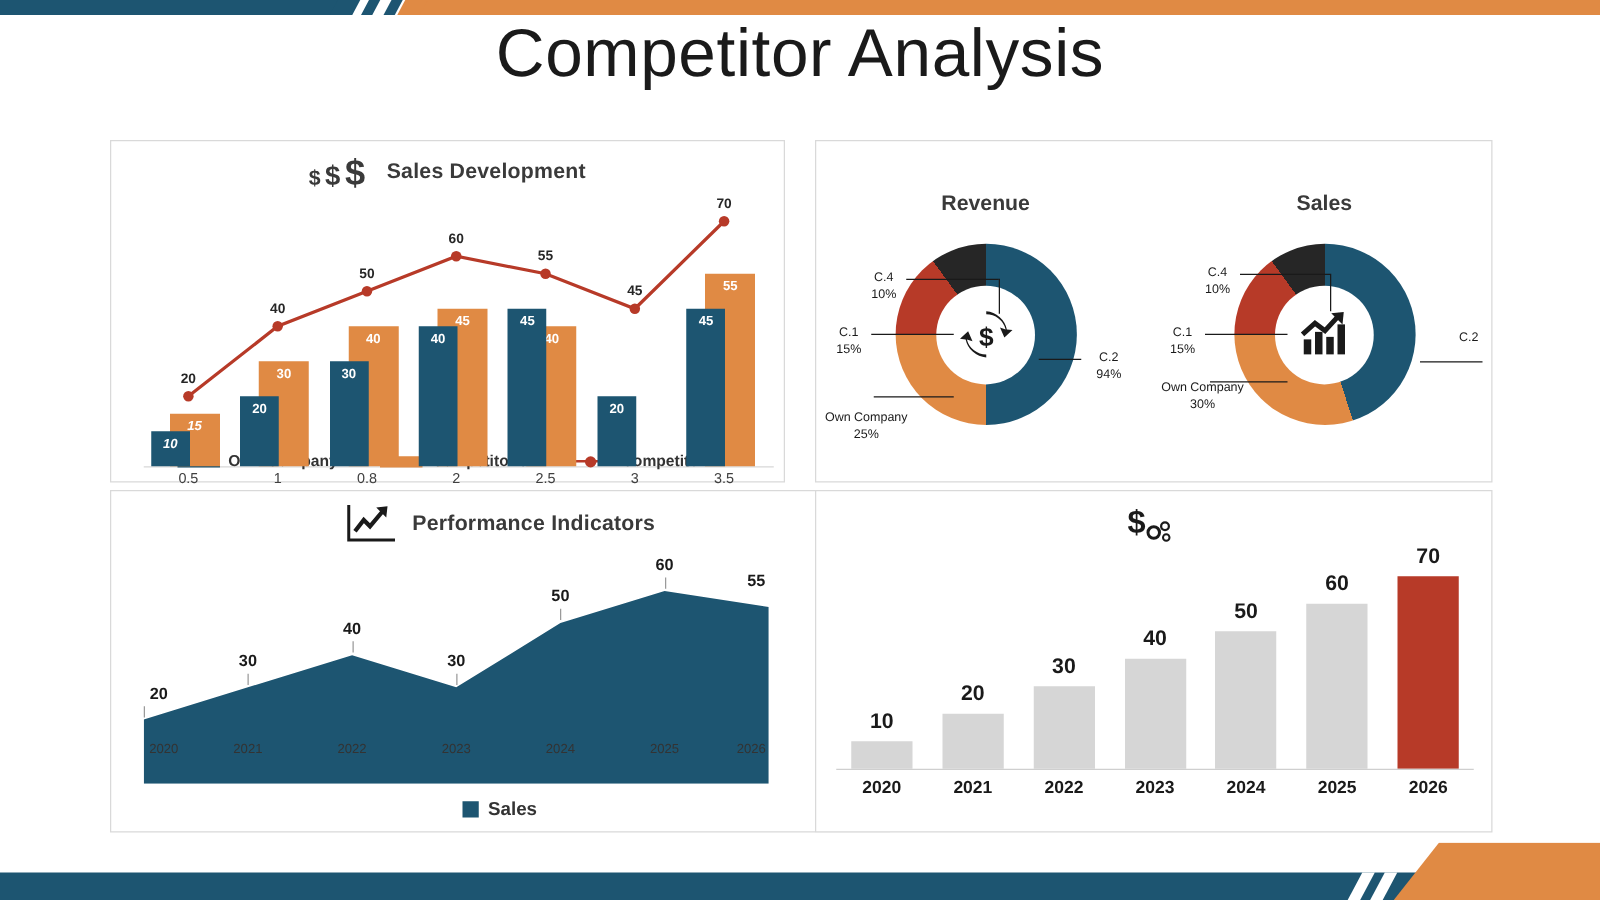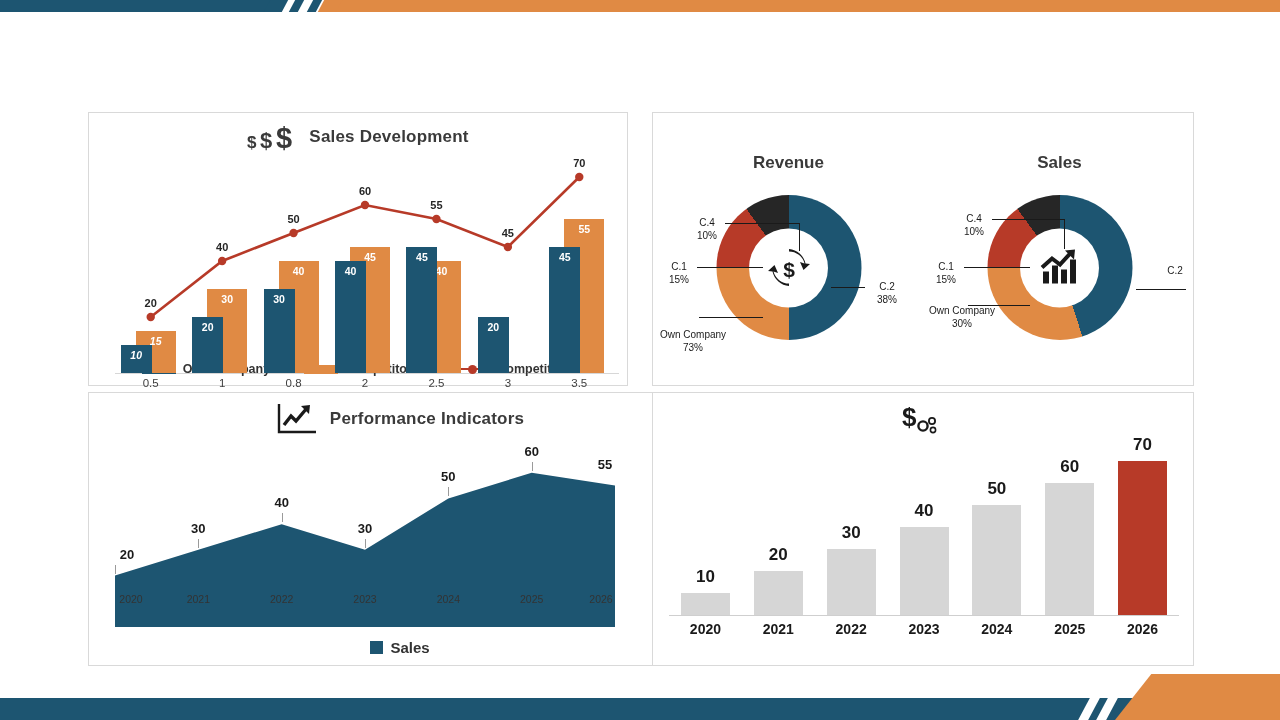--- a/index.html
+++ b/index.html
@@ -129,20 +129,21 @@
   <div class="top-teal"></div>
   <div class="top-slash ts1"></div>
   <div class="top-slash ts2"></div>
   <div class="top-orange"></div>
 
   <div class="bot-teal"></div>
   <div class="bot-orange"></div>
   <div class="bot-slash bs1"></div>
   <div class="bot-slash bs2"></div>
 
+  <div class="page-title">Competitor Analysis</div>
 
   <div class="panel" id="panel-sales-dev">
     <div class="panel-head">
       <span class="icon-box">
         <svg width="52" height="30" viewBox="0 0 52 30">
           <text x="0" y="26" font-family="Liberation Sans, sans-serif" font-size="17" font-weight="bold" fill="#3a3a3a">$</text>
           <text x="13" y="26" font-family="Liberation Sans, sans-serif" font-size="22" font-weight="bold" fill="#3a3a3a">$</text>
           <text x="29" y="26" font-family="Liberation Sans, sans-serif" font-size="29" font-weight="bold" fill="#3a3a3a">$</text>
         </svg>
       </span>
@@ -273,26 +274,26 @@
       </div>
       <div class="leader" style="left:72px; top:70px; width:74px;"></div>
       <div class="leader-v" style="left:146px; top:70px; height:28px;"></div>
 
       <div class="dlabel" style="left:6px; top:108px; width:40px;">
         <span>C.1</span><br><span>15%</span>
       </div>
       <div class="leader" style="left:44px; top:114px; width:66px;"></div>
 
       <div class="dlabel" style="left:2px; top:176px; width:76px;">
-        <span>Own Company</span><br><span>73%</span>
+        <span>Own Company</span><br><span>25%</span>
       </div>
       <div class="leader" style="left:46px; top:164px; width:64px;"></div>
 
       <div class="dlabel" style="left:212px; top:128px; width:44px;">
-        <span>C.2</span><br><span>38%</span>
+        <span>C.2</span><br><span>94%</span>
       </div>
       <div class="leader" style="left:178px; top:134px; width:34px;"></div>
     </div>
 
     <div class="donut-wrap" id="donut-sales">
       <div class="donut-title">Sales</div>
       <div class="donut-ring" id="ring-sales" style="background: conic-gradient(rgb(29, 85, 113) 0deg, rgb(29, 85, 113) 162deg, rgb(224, 138, 68) 162deg, rgb(224, 138, 68) 270deg, rgb(183, 58, 40) 270deg, rgb(183, 58, 40) 324deg, rgb(38, 38, 38) 324deg, rgb(38, 38, 38) 360deg);">
         <div class="donut-hole">
           <svg width="44" height="44" viewBox="0 0 44 44">
             <rect x="5" y="26" width="6" height="12" fill="#1a1a1a"></rect>

